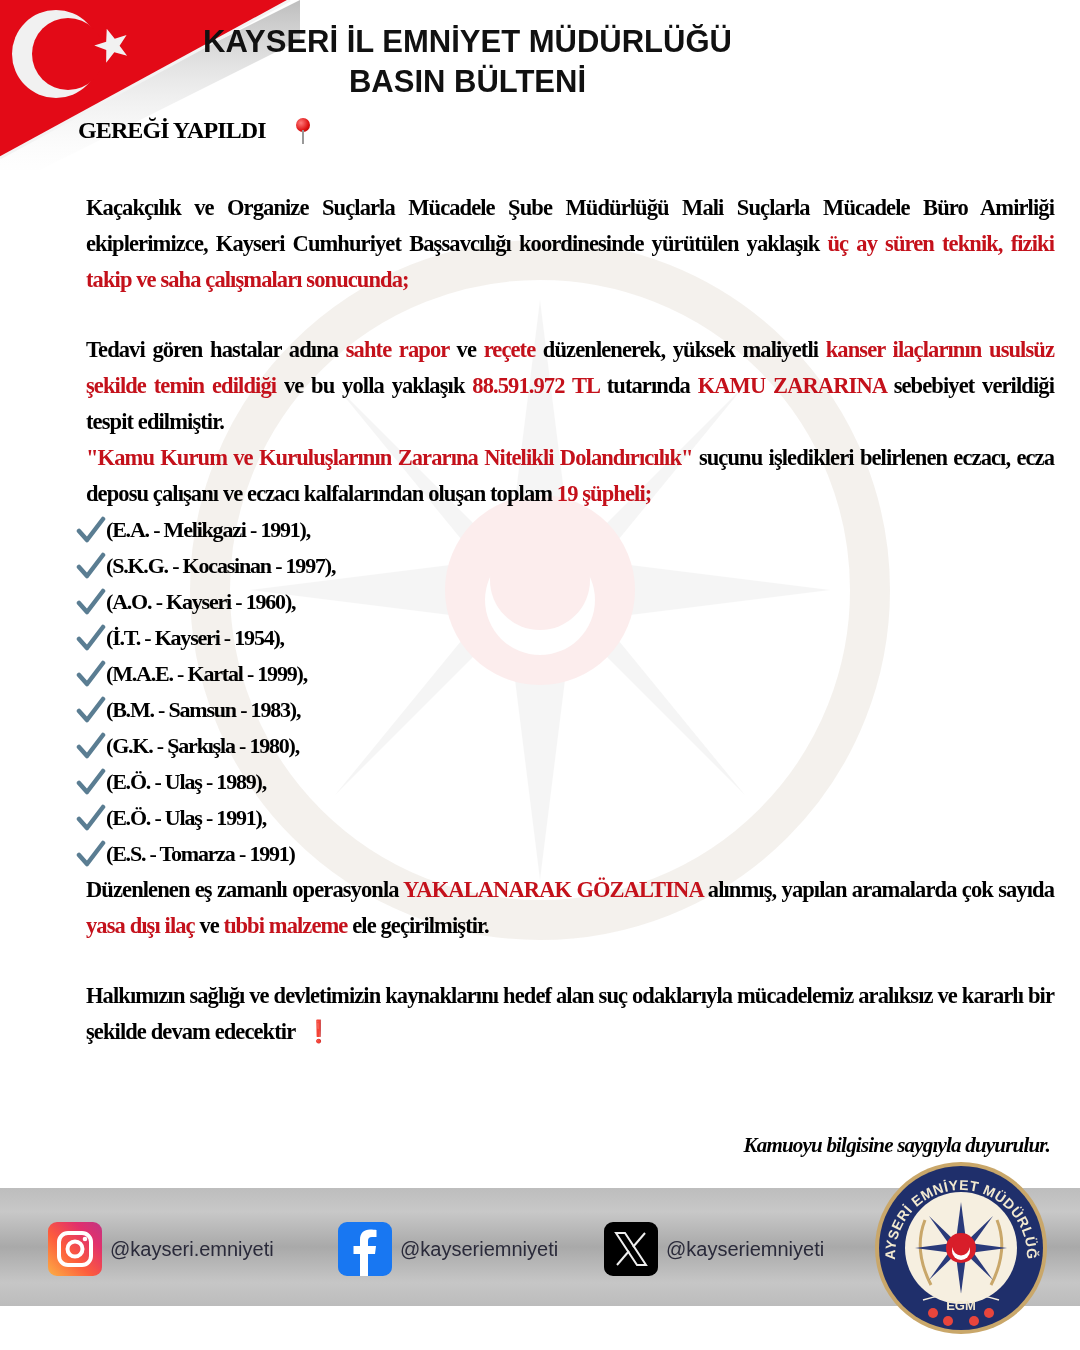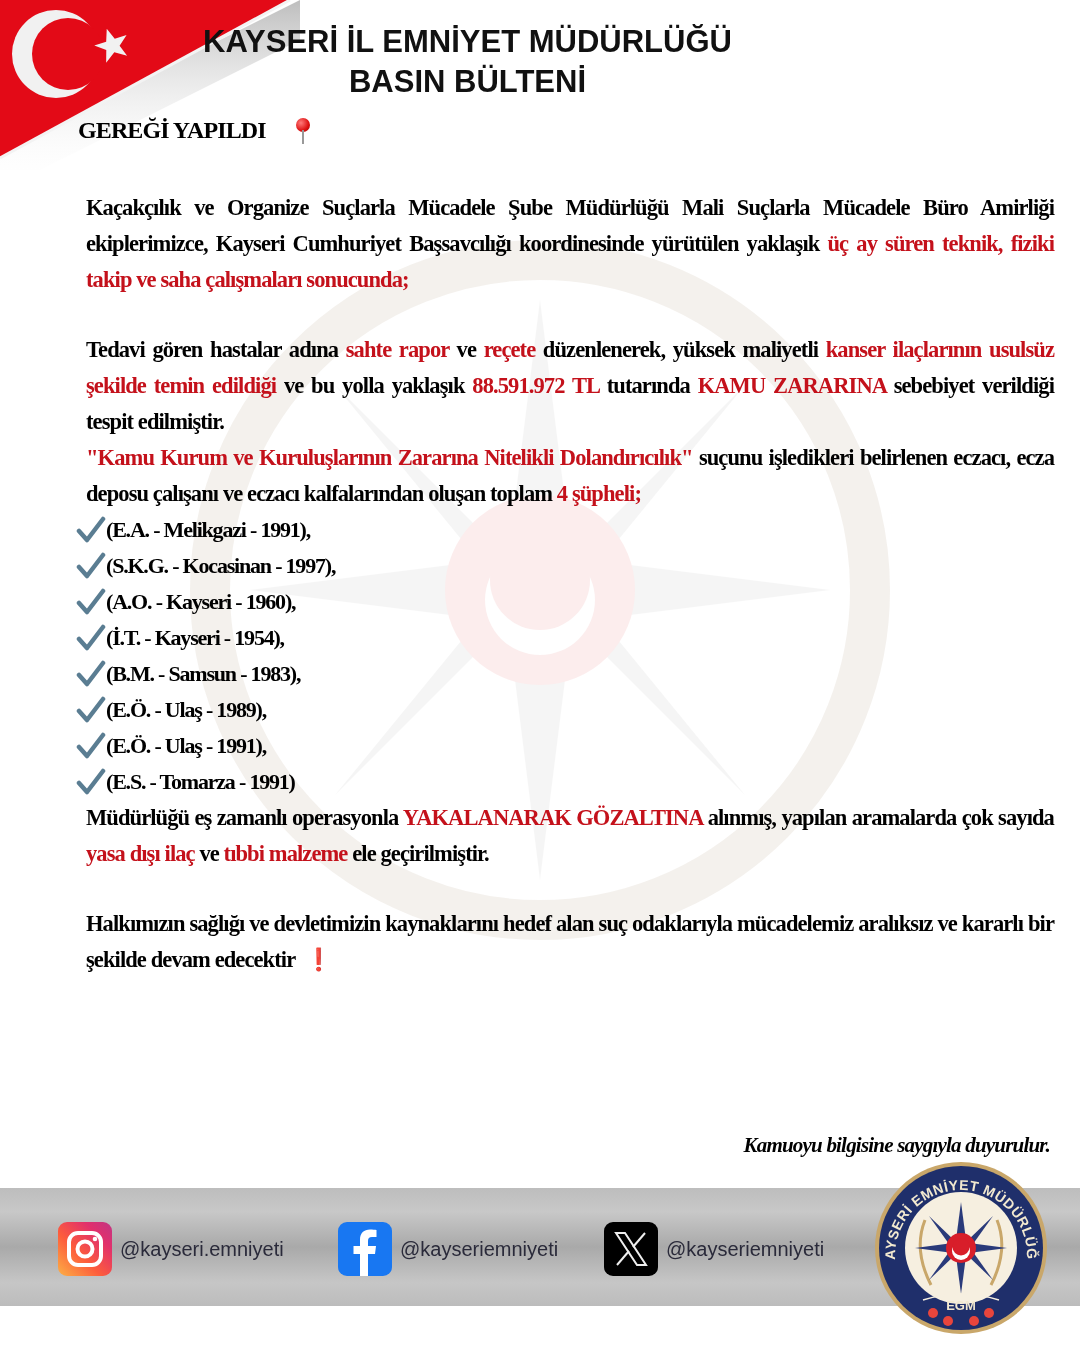--- a/index.html
+++ b/index.html
@@ -30,21 +30,21 @@
     .suspects li { height: 36px; line-height: 36px; display: flex; align-items: center; font-size: 22px; letter-spacing: -1.2px; text-align: center; }
     .check { width: 30px; height: 30px; display: inline-block; margin-right: 0; flex: none; }
 
     .closing { position: absolute; right: 30px; top: 1133px; font-style: italic; font-weight: bold; font-size: 21px; letter-spacing: -0.8px; z-index: 2; text-align: center; }
 
     .footer-bar { position: absolute; left: 0; top: 1188px; width: 1080px; height: 118px; z-index: 1;
       background: linear-gradient(to bottom, #bdbdbd 0%, #c8c8c8 20%, #a9a9a9 50%, #c6c6c6 80%, #bcbcbc 100%); }
     .social { position: absolute; top: 1222px; height: 54px; display: flex; align-items: center; z-index: 2;
       font-family: "Liberation Sans", sans-serif; font-size: 20px; color: #2a2a3a; }
     .social .ic { width: 54px; height: 54px; border-radius: 9px; margin-right: 8px; position: relative; flex: none; }
-    .social-ig { left: 58px; }
+    .social-ig { left: 48px; }
     .social-fb { left: 338px; }
     .social-x { left: 604px; }
     .ic-ig { background: linear-gradient(45deg, #fcb045 0%, #fd5d3c 40%, #e1306c 75%, #c13584 100%); }
     .ic-fb { background: #1877f2; }
     .ic-x { background: #000; }
 
     .badge { position: absolute; left: 873px; top: 1160px; width: 176px; height: 176px; z-index: 3; }
   </style>
 </head>
 <body>
@@ -103,21 +103,21 @@
     <span style="display:inline-block;width:0"></span><span>Kaçakçılık ve Organize Suçlarla Mücadele Şube Müdürlüğü Mali Suçlarla Mücadele Büro Amirliği ekiplerimizce, Kayseri Cumhuriyet Başsavcılığı koordinesinde yürütülen yaklaşık </span><span class="red">üç ay süren teknik, fiziki takip ve saha çalışmaları sonucunda;</span>
   </p>
 
   <div class="gap"></div>
 
   <p class="para">
     <span>Tedavi gören hastalar adına </span><span class="red">sahte rapor</span><span> ve </span><span class="red">reçete</span><span> düzenlenerek, yüksek maliyetli </span><span class="red">kanser ilaçlarının usulsüz şekilde temin edildiği</span><span> ve bu yolla yaklaşık </span><span class="red">88.591.972 TL</span><span> tutarında </span><span class="red">KAMU ZARARINA</span><span> sebebiyet verildiği tespit edilmiştir.</span>
   </p>
 
   <p class="para">
-    <span class="red">"Kamu Kurum ve Kuruluşlarının Zararına Nitelikli Dolandırıcılık"</span><span> suçunu işledikleri belirlenen eczacı, ecza deposu çalışanı ve eczacı kalfalarından oluşan toplam </span><span class="red">4 şüpheli;</span>
+    <span class="red">"Kamu Kurum ve Kuruluşlarının Zararına Nitelikli Dolandırıcılık"</span><span> suçunu işledikleri belirlenen eczacı, ecza deposu çalışanı ve eczacı kalfalarından oluşan toplam </span><span class="red">19 şüpheli;</span>
   </p>
 
   <ul class="suspects">
     <li>
         <svg class="check" viewBox="0 0 30 30">
           <path d="M3 16 L11 25 L27 4" fill="none" stroke="#5a7d92" stroke-width="4.5" stroke-linecap="round" stroke-linejoin="round"></path>
         </svg>
         <span>(E.A. - Melikgazi - 1991),</span>
       </li>
     <li>
@@ -135,44 +135,56 @@
     <li>
         <svg class="check" viewBox="0 0 30 30">
           <path d="M3 16 L11 25 L27 4" fill="none" stroke="#5a7d92" stroke-width="4.5" stroke-linecap="round" stroke-linejoin="round"></path>
         </svg>
         <span>(İ.T. - Kayseri - 1954),</span>
       </li>
     <li>
         <svg class="check" viewBox="0 0 30 30">
           <path d="M3 16 L11 25 L27 4" fill="none" stroke="#5a7d92" stroke-width="4.5" stroke-linecap="round" stroke-linejoin="round"></path>
         </svg>
+        <span>(M.A.E. - Kartal - 1999),</span>
+      </li>
+    <li>
+        <svg class="check" viewBox="0 0 30 30">
+          <path d="M3 16 L11 25 L27 4" fill="none" stroke="#5a7d92" stroke-width="4.5" stroke-linecap="round" stroke-linejoin="round"></path>
+        </svg>
         <span>(B.M. - Samsun - 1983),</span>
       </li>
     <li>
         <svg class="check" viewBox="0 0 30 30">
           <path d="M3 16 L11 25 L27 4" fill="none" stroke="#5a7d92" stroke-width="4.5" stroke-linecap="round" stroke-linejoin="round"></path>
         </svg>
+        <span>(G.K. - Şarkışla - 1980),</span>
+      </li>
+    <li>
+        <svg class="check" viewBox="0 0 30 30">
+          <path d="M3 16 L11 25 L27 4" fill="none" stroke="#5a7d92" stroke-width="4.5" stroke-linecap="round" stroke-linejoin="round"></path>
+        </svg>
         <span>(E.Ö. - Ulaş - 1989),</span>
       </li>
     <li>
         <svg class="check" viewBox="0 0 30 30">
           <path d="M3 16 L11 25 L27 4" fill="none" stroke="#5a7d92" stroke-width="4.5" stroke-linecap="round" stroke-linejoin="round"></path>
         </svg>
         <span>(E.Ö. - Ulaş - 1991),</span>
       </li>
     <li>
         <svg class="check" viewBox="0 0 30 30">
           <path d="M3 16 L11 25 L27 4" fill="none" stroke="#5a7d92" stroke-width="4.5" stroke-linecap="round" stroke-linejoin="round"></path>
         </svg>
         <span>(E.S. - Tomarza - 1991)</span>
       </li>
   </ul>
 
   <p class="para">
-    <span>Müdürlüğü eş zamanlı operasyonla </span><span class="red">YAKALANARAK GÖZALTINA</span><span> alınmış, yapılan aramalarda çok sayıda </span><span class="red">yasa dışı ilaç</span><span> ve </span><span class="red">tıbbi malzeme</span><span> ele geçirilmiştir.</span>
+    <span>Düzenlenen eş zamanlı operasyonla </span><span class="red">YAKALANARAK GÖZALTINA</span><span> alınmış, yapılan aramalarda çok sayıda </span><span class="red">yasa dışı ilaç</span><span> ve </span><span class="red">tıbbi malzeme</span><span> ele geçirilmiştir.</span>
   </p>
 
   <div class="gap"></div>
 
   <p class="para">
     <span>Halkımızın sağlığı ve devletimizin kaynaklarını hedef alan suç odaklarıyla mücadelemiz aralıksız ve kararlı bir şekilde devam edecektir</span>
     <span class="red" style="font-family:'DejaVu Sans',sans-serif;font-size:22px;margin-left:6px;">❗</span>
   </p>
 </div>
 

